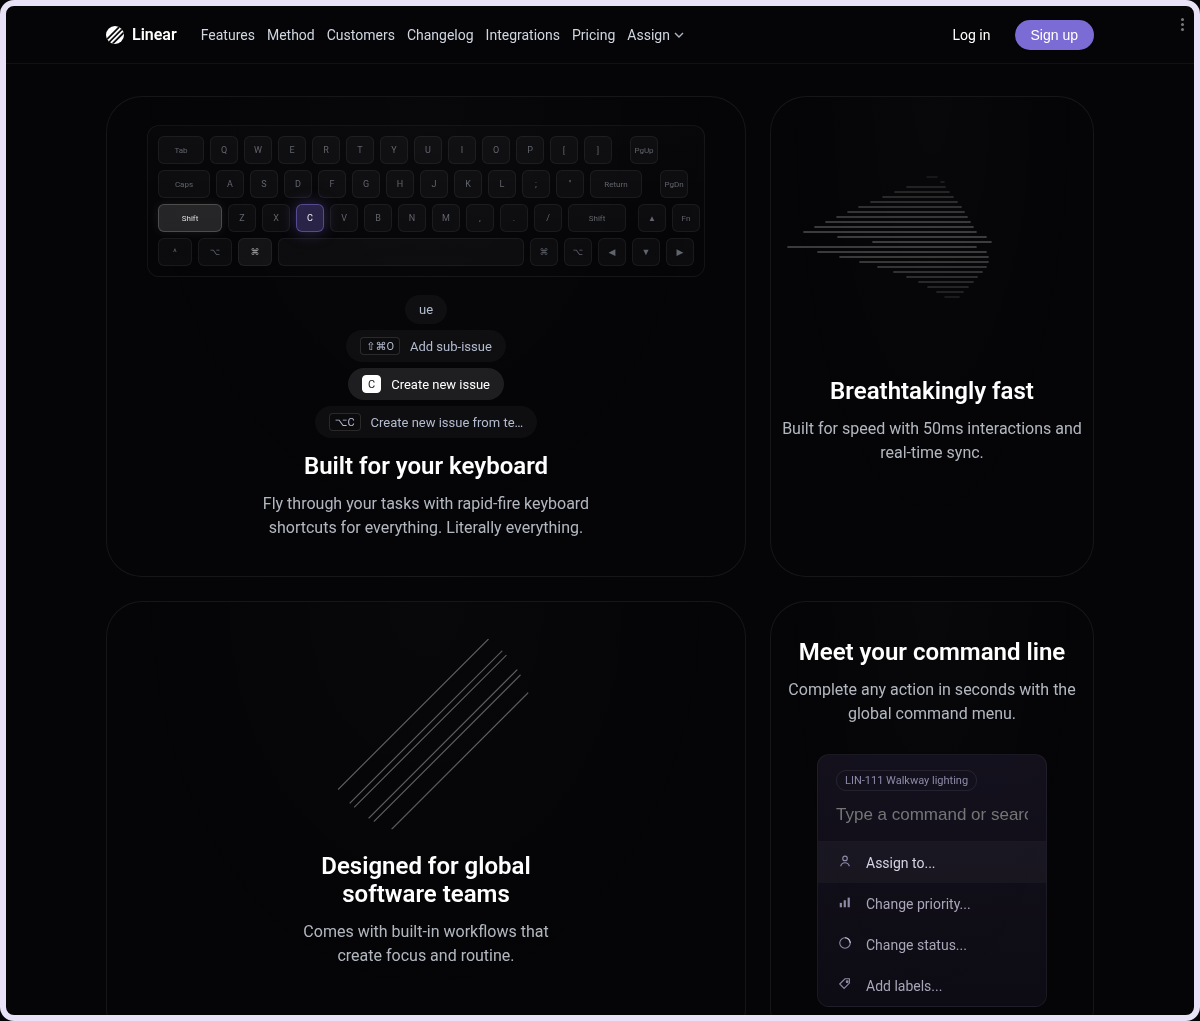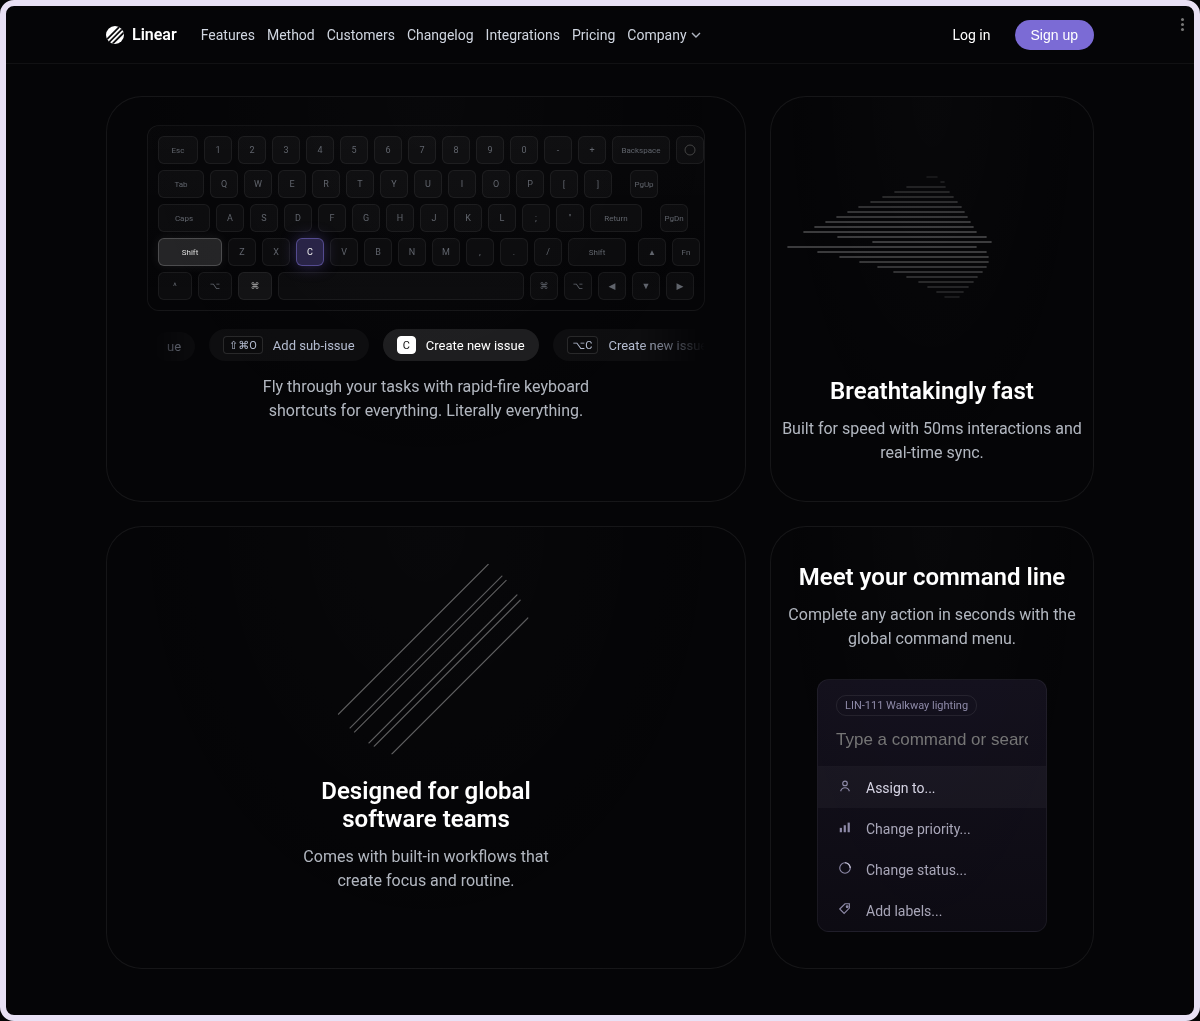--- a/index.html
+++ b/index.html
@@ -82,23 +82,24 @@
     height:28px; font-size:9px; color:#60646c; display:flex; align-items:center; justify-content:center;
     position:relative; flex:0 0 auto;
   }
   .key.sub { font-size:8px; }
   .w28{width:28px}.w34{width:34px}.w40{width:40px}.w46{width:46px}.w52{width:52px}.w58{width:58px}.w64{width:64px}.wspace{flex:1}
   .key.hl   { background:var(--key-highlight); color:#ddd; box-shadow:0 0 12px rgba(255,255,255,0.08); border-color:rgba(255,255,255,0.18);}
   .key.hl2  { background:rgba(255,255,255,0.06); color:#aaa; }
   .key.hl3  { background:rgba(109,94,190,0.35); color:#eee; box-shadow:0 0 16px rgba(125,110,220,0.35); border-color:rgba(150,135,255,0.4);}
   .spacer6 { width:6px; }
   .shortcut-rail {
-    display:flex; align-items:flex-end; gap:14px; margin-top:18px;
+    display:flex; align-items:center; gap:6px; margin-top:18px;
     overflow:hidden; padding:0 6px;
     mask-image:linear-gradient(90deg, transparent, black 12%, black 88%, transparent);
+    flex-direction:column;
   }
   .pill {
     display:flex; align-items:center; gap:10px; padding:7px 14px;
     border-radius:999px; background:var(--pill-bg); flex:0 0 auto;
     font-size:13px; color:#b4bcd0;
   }
   .pill.active { background:var(--pill-hl); color:#fff; }
   .kcap {
     display:inline-flex; align-items:center; justify-content:center;
     min-width:18px; height:18px; padding:0 5px;
@@ -178,58 +179,37 @@
     <span>Linear</span>
   </div>
   <div class="nav-links">
     <a>Features</a>
     <a>Method</a>
     <a>Customers</a>
     <a>Changelog</a>
     <a>Integrations</a>
     <a>Pricing</a>
     <a>
-      <span>Company</span>
+      <span>Assign</span>
       <svg class="chev" viewBox="0 0 10 10">
           <path d="M1 3l4 4 4-4" fill="none" stroke="#aeb4c0" stroke-width="1.4"></path>
         </svg>
     </a>
   </div>
   <div class="nav-right">
     <a>Log in</a>
     <button class="signup-btn">Sign up</button>
   </div>
 </nav>
 
 <div class="grid">
 
   <section class="card cardA">
     <div class="illus">
       <div class="keyboard">
-        <div class="krow" id="krow1">
-            <div class="key w40 sub">Esc</div>
-            <div class="key w28">1</div>
-            <div class="key w28">2</div>
-            <div class="key w28">3</div>
-            <div class="key w28">4</div>
-            <div class="key w28">5</div>
-            <div class="key w28">6</div>
-            <div class="key w28">7</div>
-            <div class="key w28">8</div>
-            <div class="key w28">9</div>
-            <div class="key w28">0</div>
-            <div class="key w28">-</div>
-            <div class="key w28">+</div>
-            <div class="key w58 sub">Backspace</div>
-            <div class="key w28">
-              <svg width="12" height="12" viewBox="0 0 12 12">
-                <circle cx="6" cy="6" r="5" fill="none" stroke="#444"></circle>
-              </svg>
-            </div>
-          </div>
         <div class="krow" id="krow2">
             <div class="key w46 sub">Tab</div>
             <div class="key w28">Q</div>
             <div class="key w28">W</div>
             <div class="key w28">E</div>
             <div class="key w28">R</div>
             <div class="key w28">T</div>
             <div class="key w28">Y</div>
             <div class="key w28">U</div>
             <div class="key w28">I</div>
@@ -297,20 +277,21 @@
           <div class="pill active">
             <span class="kcap">C</span>
             <span>Create new issue</span>
           </div>
           <div class="pill">
             <span class="kcap">⌥C</span>
             <span>Create new issue from te…</span>
           </div>
         </div>
     </div>
+    <h3 class="card-title">Built for your keyboard</h3>
     <p class="card-sub">Fly through your tasks with rapid-fire keyboard shortcuts for everything. Literally everything.</p>
   </section>
 
   <section class="card cardB">
     <div class="illus">
       <div class="speedlines" id="speedlines">
           <div class="sl" style="width: 12px; transform: translateX(0px); opacity: 0.25;"></div>
           <div class="sl" style="width: 5px; transform: translateX(10px); opacity: 0.32;"></div>
           <div class="sl" style="width: 40px; transform: translateX(-6px); opacity: 0.39;"></div>
           <div class="sl" style="width: 56px; transform: translateX(-10px); opacity: 0.45;"></div>

